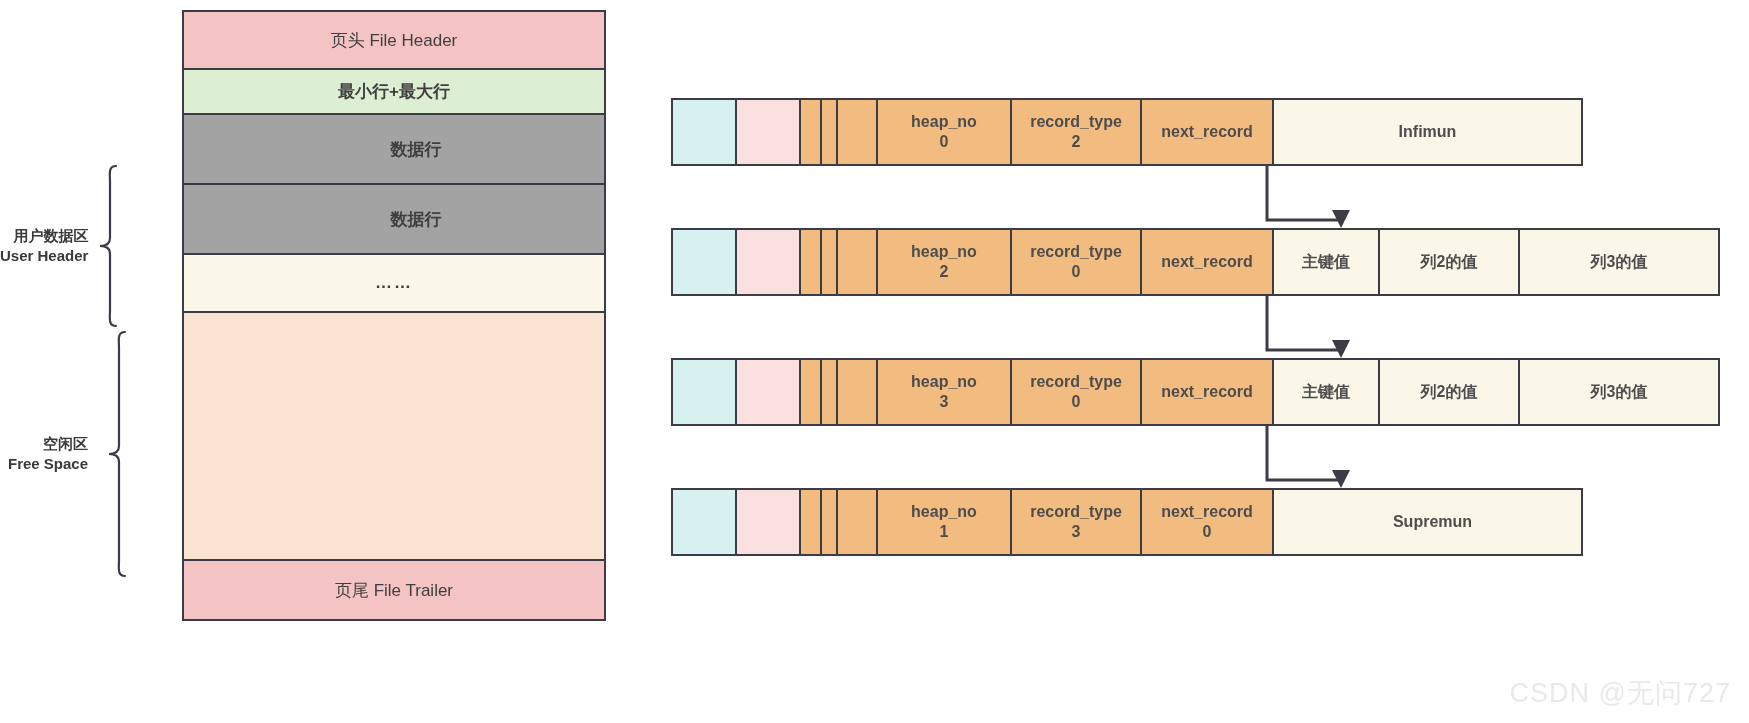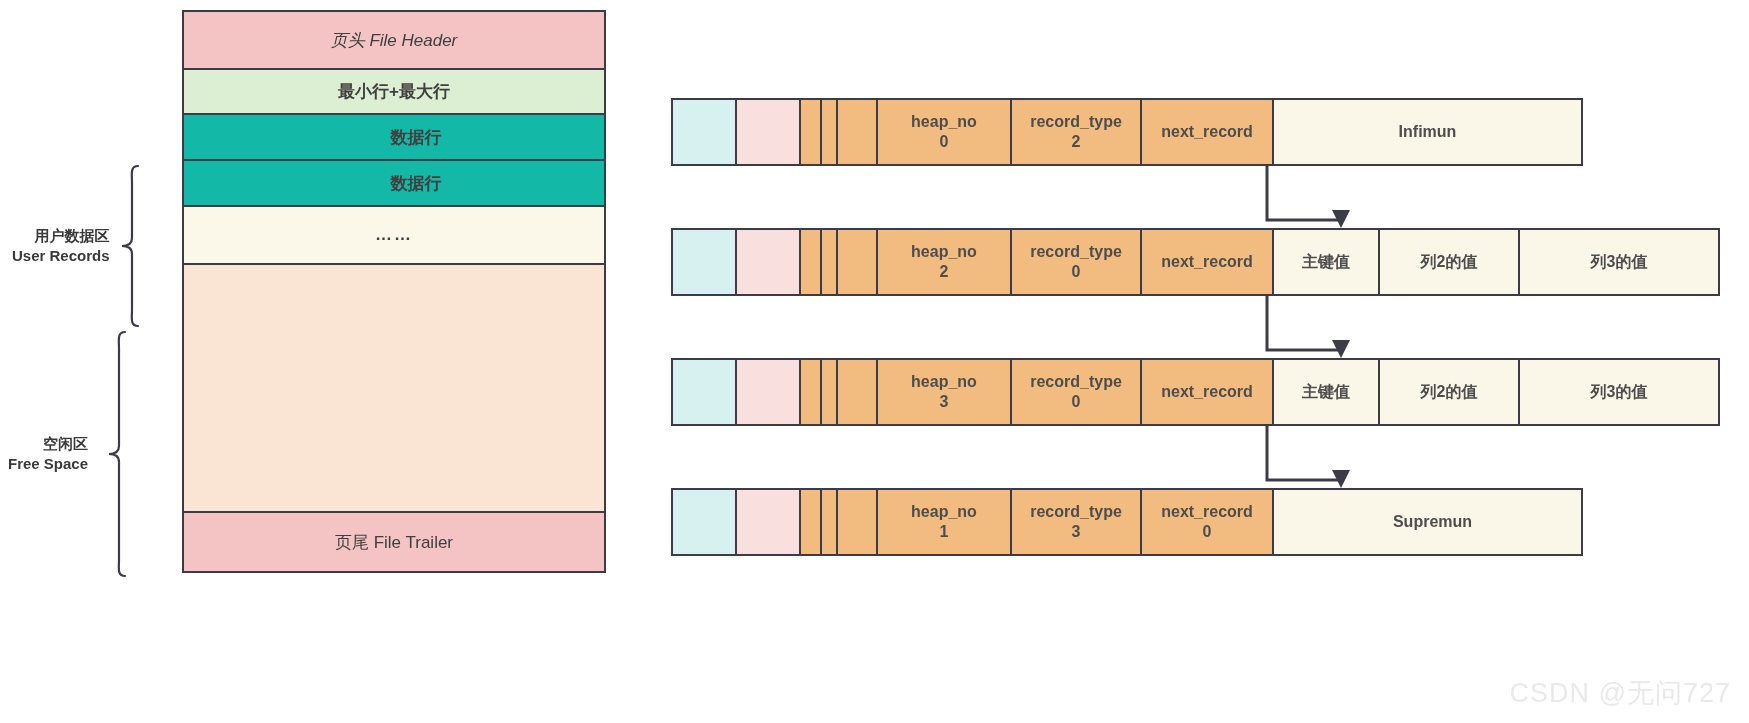--- a/index.html
+++ b/index.html
@@ -39,23 +39,23 @@
     box-sizing: border-box;
     display: flex;
     align-items: center;
     justify-content: center;
     font-size: 17px;
     color: #3f3f3f;
     border-bottom: 2px solid #3c3c46;
     position: relative;
   }
   .page-row:last-child { border-bottom: none; }
-  .pr-header   { height: 58px; background: #f4c3c3; font-style: italic; }
+  .pr-header   { height: 58px; background: #f4c3c3; }
   .pr-minmax   { height: 45px; background: #dcefd2; font-weight: bold; }
-  .pr-data     { height: 46px; background: #14b8a6; font-weight: bold; padding-left: 44px; }
+  .pr-data     { height: 70px; background: #a3a3a3; font-weight: bold; padding-left: 44px; }
   .pr-dots     { height: 58px; background: #fbf8e9; font-weight: bold; letter-spacing: 2px; }
   .pr-free     { height: 248px; background: #fae4d3; }
   .pr-trailer  { height: 58px; background: #f4c3c3; }
 
   
   .brace-group {
     position: absolute;
     display: flex;
     align-items: center;
   }
@@ -147,24 +147,24 @@
       </div>
     <div class="page-row pr-free">
         <span></span>
       </div>
     <div class="page-row pr-trailer">
         <span>页尾 File Trailer</span>
       </div>
   </div>
 </div>
 
-<div class="brace-group" style="left:12px; top:164px; height:164px;">
+<div class="brace-group" style="left:0; top:164px; height:164px;">
   <div class="brace-label">
     <div>用户数据区</div>
-    <div>User Records</div>
+    <div>User Header</div>
   </div>
   <svg class="brace-svg" width="22" height="164" viewBox="0 0 22 164">
     <path d="M20 2 C12 2 14 10 14 18 L14 74 C14 80 10 82 4 82 C10 82 14 84 14 90 L14 146 C14 154 12 162 20 162" fill="none" stroke="#3c3c46" stroke-width="2.2" stroke-linecap="round"></path>
   </svg>
 </div>
 
 <div class="brace-group" style="left:8px; top:330px; height:248px;gap:9px;">
   <div class="brace-label">
     <div>空闲区</div>
     <div>Free Space</div>

